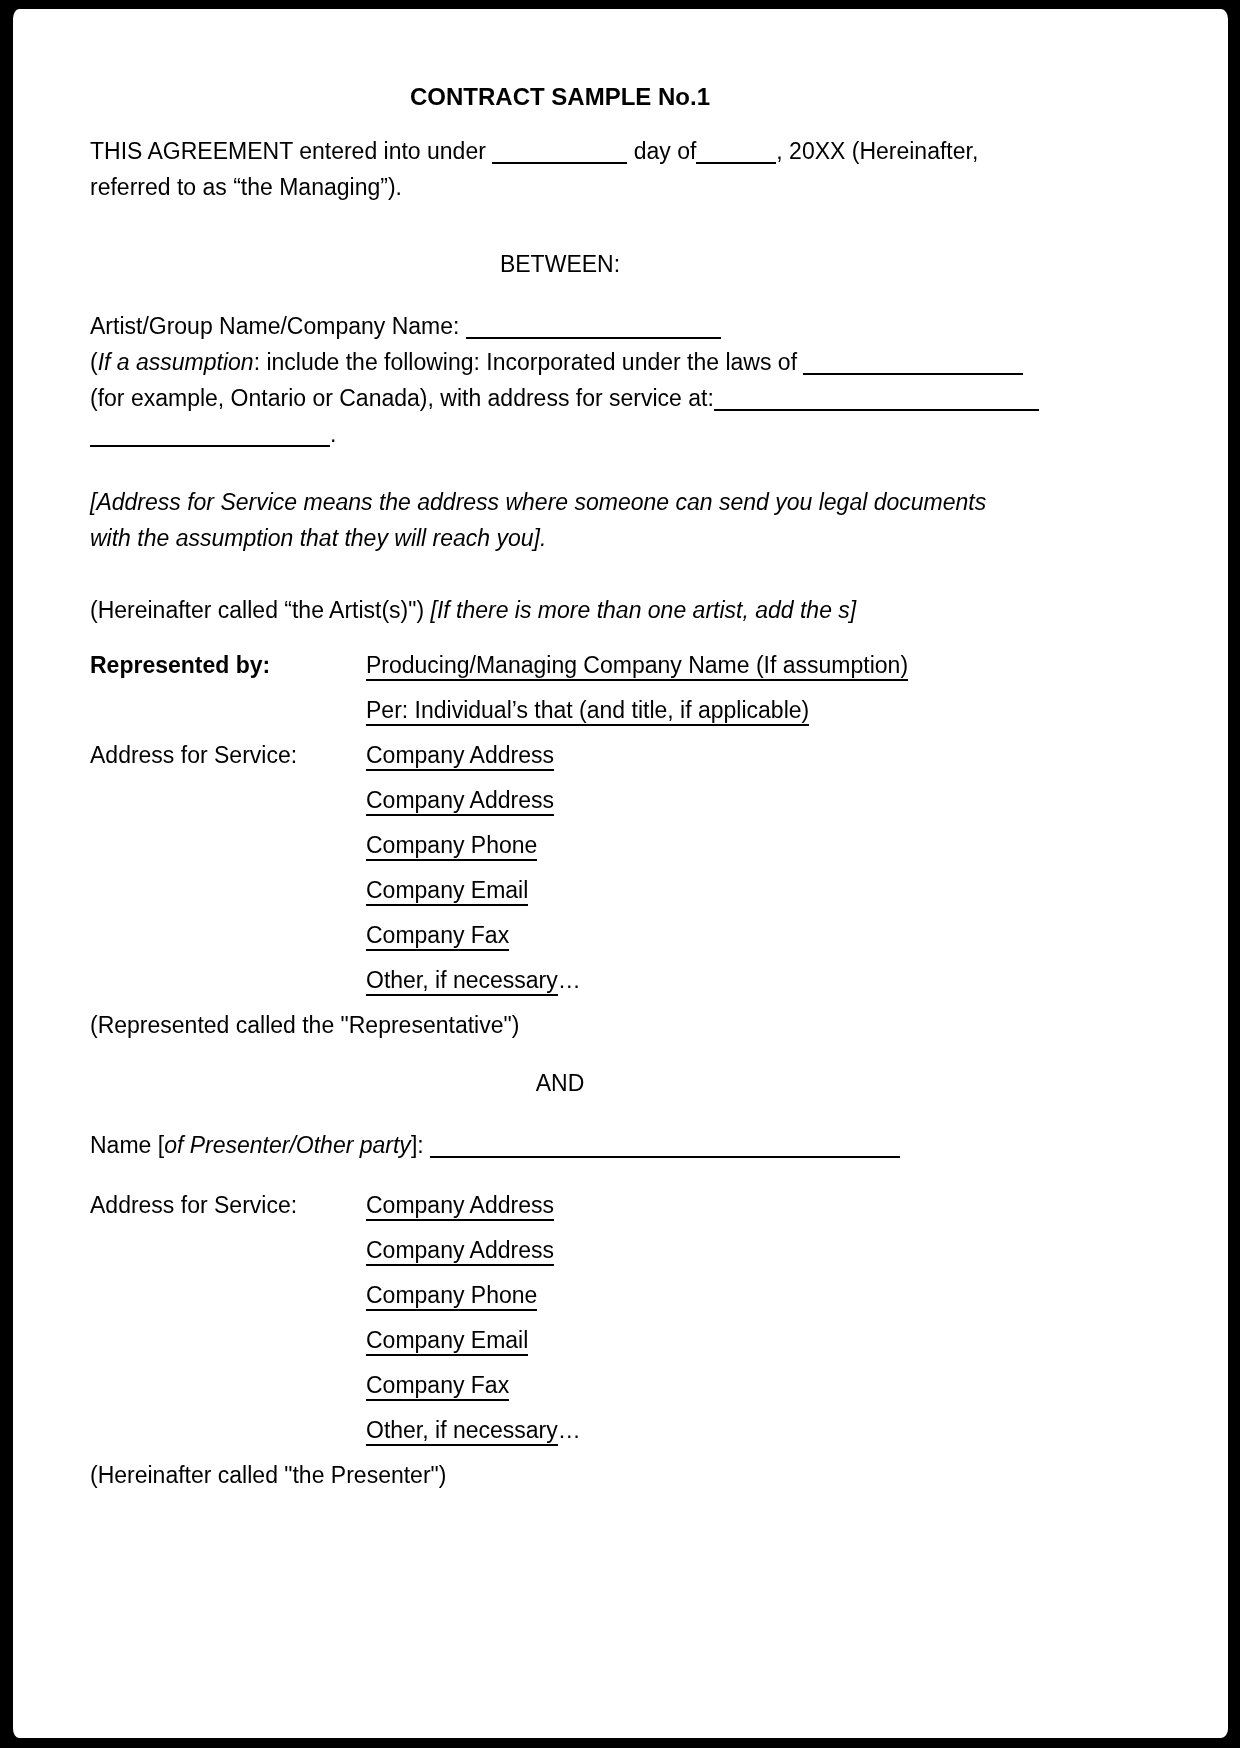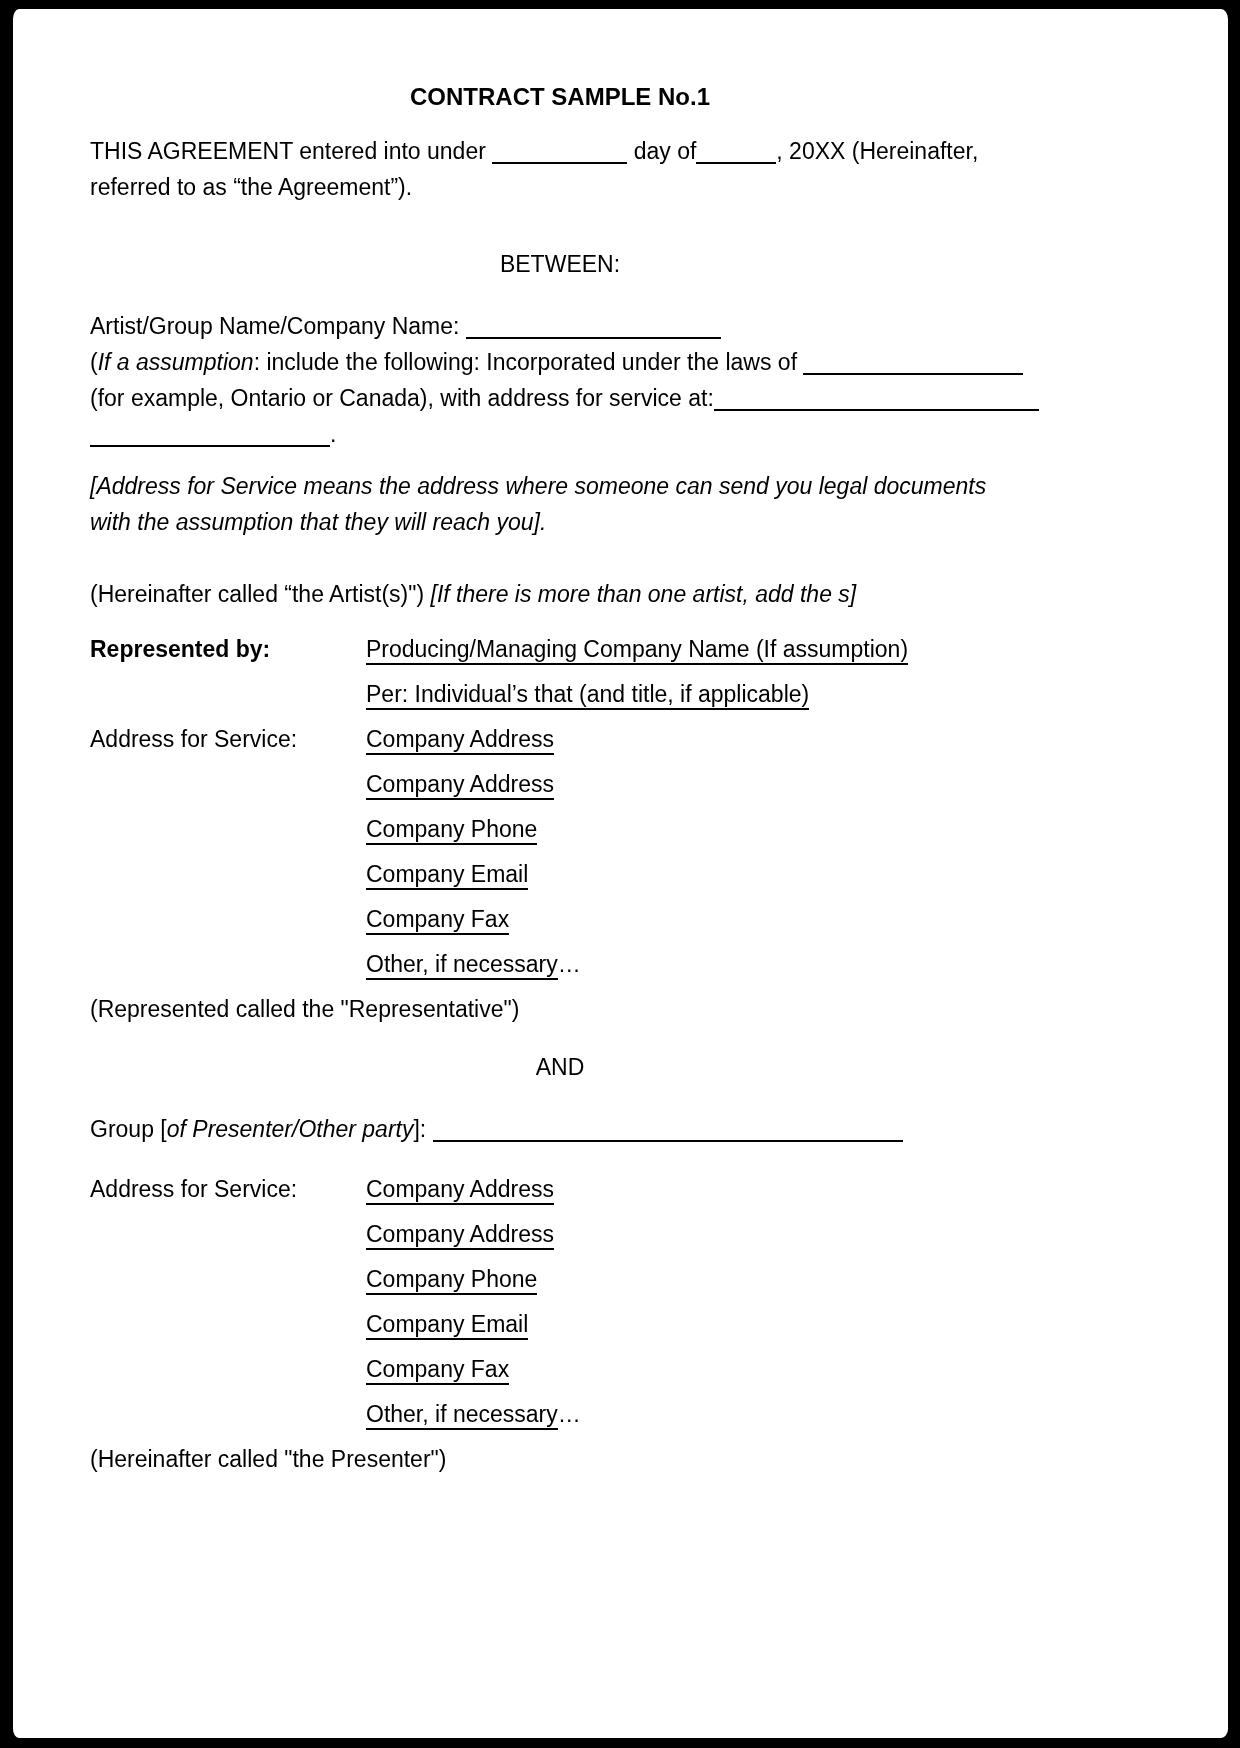--- a/index.html
+++ b/index.html
@@ -25,21 +25,21 @@
     font-size: 24px;
     font-weight: bold;
     margin: 0 130px 18px 0;
     line-height: 36px;
   }
   p { margin: 0; }
   .mb19 { margin-bottom: 19px; }
   .mb22 { margin-bottom: 22px; }
   .mb24 { margin-bottom: 24px; }
   .mb26 { margin-bottom: 26px; }
-  .mb28 { margin-bottom: 16px; }
+  .mb28 { margin-bottom: 32px; }
   .mb36 { margin-bottom: 36px; }
   .mb41 { margin-bottom: 41px; }
   .mb54 { margin-bottom: 54px; }
   .mb55 { margin-bottom: 55px; }
   .italic, i { font-style: italic; }
   .bold { font-weight: bold; }
   .ul { border-bottom: 2px solid #000; padding-bottom: 1px; }
   .blank {
     display: inline-block;
     height: 1em;
@@ -61,21 +61,21 @@
 <body>
 
 <div class="page">
 
   <h1 class="title center">CONTRACT SAMPLE No.1</h1>
 
   <p class="mb41">
     <span>THIS AGREEMENT entered into under</span>
     <span class="blank w135"></span>
     <span>day of</span><span class="blank w80"></span><span>, 20XX (Hereinafter,</span><br>
-    <span>referred to as “the Agreement”).</span>
+    <span>referred to as “the Managing”).</span>
   </p>
 
   <p class="center mb26">BETWEEN:</p>
 
   <p class="mb28">
     <span>Artist/Group Name/Company Name:</span>
     <span class="blank w255"></span><br>
     <span>(</span><i>If a assumption</i><span>: include the following: Incorporated under the laws of</span>
     <span class="blank w220"></span><br>
     <span>(for example, Ontario or Canada), with address for service at:</span><span class="blank w325"></span><br>
@@ -124,21 +124,21 @@
   <div class="row mb26">
     <div class="lbl"></div>
     <div class="val"><span class="ul">Other, if necessary</span><span>…</span></div>
   </div>
 
   <p class="mb22">(Represented called the "Representative")</p>
 
   <p class="center mb26">AND</p>
 
   <p class="mb24">
-    <span>Group [</span><i>of Presenter/Other party</i><span>]:</span>
+    <span>Name [</span><i>of Presenter/Other party</i><span>]:</span>
     <span class="blank w470"></span>
   </p>
 
   <div class="row">
     <div class="lbl">Address for Service:</div>
     <div class="val"><span class="ul">Company Address</span></div>
   </div>
   <div class="row mb55">
     <div class="lbl"></div>
     <div class="val"><span class="ul">Company Address</span></div>

